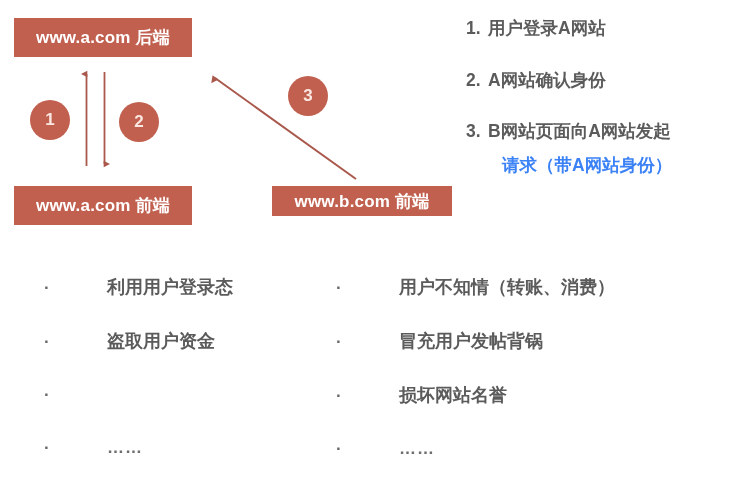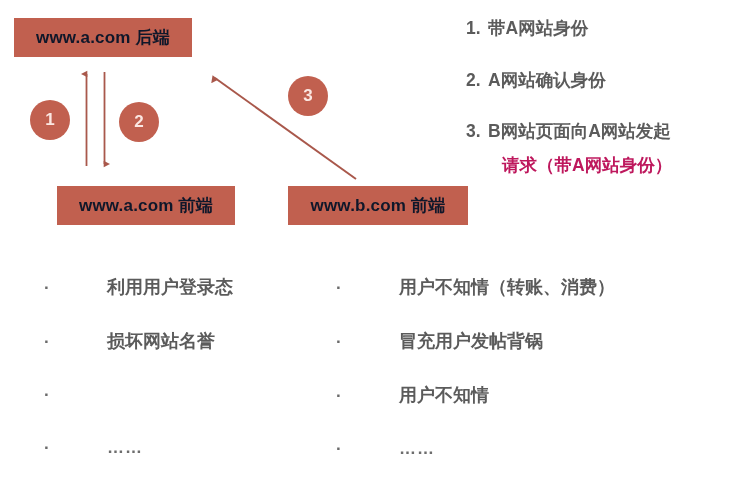--- a/index.html
+++ b/index.html
@@ -21,33 +21,33 @@
     left: 0; top: 0;
     width: 755px;
     height: 477px;
     background: #ffffff;
   }
 
   
   .node-box {
     position: absolute;
     background: #c1604f;
-    color: #0f172a;
+    color: #ffffff;
     display: flex;
     align-items: center;
     justify-content: center;
     font-size: 17px;
     font-weight: 700;
     letter-spacing: 0.2px;
     white-space: nowrap;
     box-sizing: border-box;
   }
   #node-a-backend  { left: 14px;  top: 18px;  width: 178px; height: 39px; }
-  #node-a-frontend { left: 14px;  top: 186px; width: 178px; height: 39px; margin-left: 43px; }
-  #node-b-frontend { left: 288px; top: 186px; width: 180px; height: 39px; }
+  #node-a-frontend { left: 14px;  top: 186px; width: 178px; height: 39px; }
+  #node-b-frontend { left: 272px; top: 186px; width: 180px; height: 30px; }
 
   
   .step-circle {
     position: absolute;
     width: 40px;
     height: 40px;
     border-radius: 50%;
     background: #c1604f;
     color: #fbe7e2;
     display: flex;
@@ -86,21 +86,21 @@
     line-height: 1;
     margin-bottom: 34px;
     white-space: nowrap;
   }
   .num-marker {
     min-width: 22px;
     flex: 0 0 auto;
   }
   .num-text { flex: 1 1 auto; }
   .num-cont {
-    color: #be185d;
+    color: #3b82f6;
     font-size: 17.5px;
     font-weight: 700;
     line-height: 1;
     padding-left: 36px;
     margin-top: -18px;
     white-space: nowrap;
   }
 
   
   .bullet-col {
@@ -177,21 +177,21 @@
     <span>2</span>
   </div>
   <div class="step-circle" id="step-3">
     <span>3</span>
   </div>
 
   <div id="numbered-list">
 
     <div class="num-item">
       <span class="num-marker">1.</span>
-      <span class="num-text">带A网站身份</span>
+      <span class="num-text">用户登录A网站</span>
     </div>
 
     <div class="num-item">
       <span class="num-marker">2.</span>
       <span class="num-text">A网站确认身份</span>
     </div>
 
     <div class="num-item">
       <span class="num-marker">3.</span>
       <span class="num-text">B网站页面向A网站发起</span>
@@ -200,43 +200,43 @@
 
   </div>
 
   <div class="bullet-col" id="bullets-left">
     <div class="bullet-item">
       <span class="bullet-dot">·</span>
       <span class="bullet-text">利用用户登录态</span>
     </div>
     <div class="bullet-item">
       <span class="bullet-dot">·</span>
+      <span class="bullet-text">盗取用户资金</span>
+    </div>
+    <div class="bullet-item">
+      <span class="bullet-dot">·</span>
+    </div>
+    <div class="bullet-item ellipsis">
+      <span class="bullet-dot">·</span>
+      <span class="bullet-text">……</span>
+    </div>
+  </div>
+
+  <div class="bullet-col" id="bullets-right">
+    <div class="bullet-item">
+      <span class="bullet-dot">·</span>
+      <span class="bullet-text">用户不知情（转账、消费）</span>
+    </div>
+    <div class="bullet-item">
+      <span class="bullet-dot">·</span>
+      <span class="bullet-text">冒充用户发帖背锅</span>
+    </div>
+    <div class="bullet-item">
+      <span class="bullet-dot">·</span>
       <span class="bullet-text">损坏网站名誉</span>
     </div>
-    <div class="bullet-item">
-      <span class="bullet-dot">·</span>
-    </div>
     <div class="bullet-item ellipsis">
       <span class="bullet-dot">·</span>
       <span class="bullet-text">……</span>
     </div>
   </div>
 
-  <div class="bullet-col" id="bullets-right">
-    <div class="bullet-item">
-      <span class="bullet-dot">·</span>
-      <span class="bullet-text">用户不知情（转账、消费）</span>
-    </div>
-    <div class="bullet-item">
-      <span class="bullet-dot">·</span>
-      <span class="bullet-text">冒充用户发帖背锅</span>
-    </div>
-    <div class="bullet-item">
-      <span class="bullet-dot">·</span>
-      <span class="bullet-text">用户不知情</span>
-    </div>
-    <div class="bullet-item ellipsis">
-      <span class="bullet-dot">·</span>
-      <span class="bullet-text">……</span>
-    </div>
-  </div>
-
 </div>
 
 </body></html>

